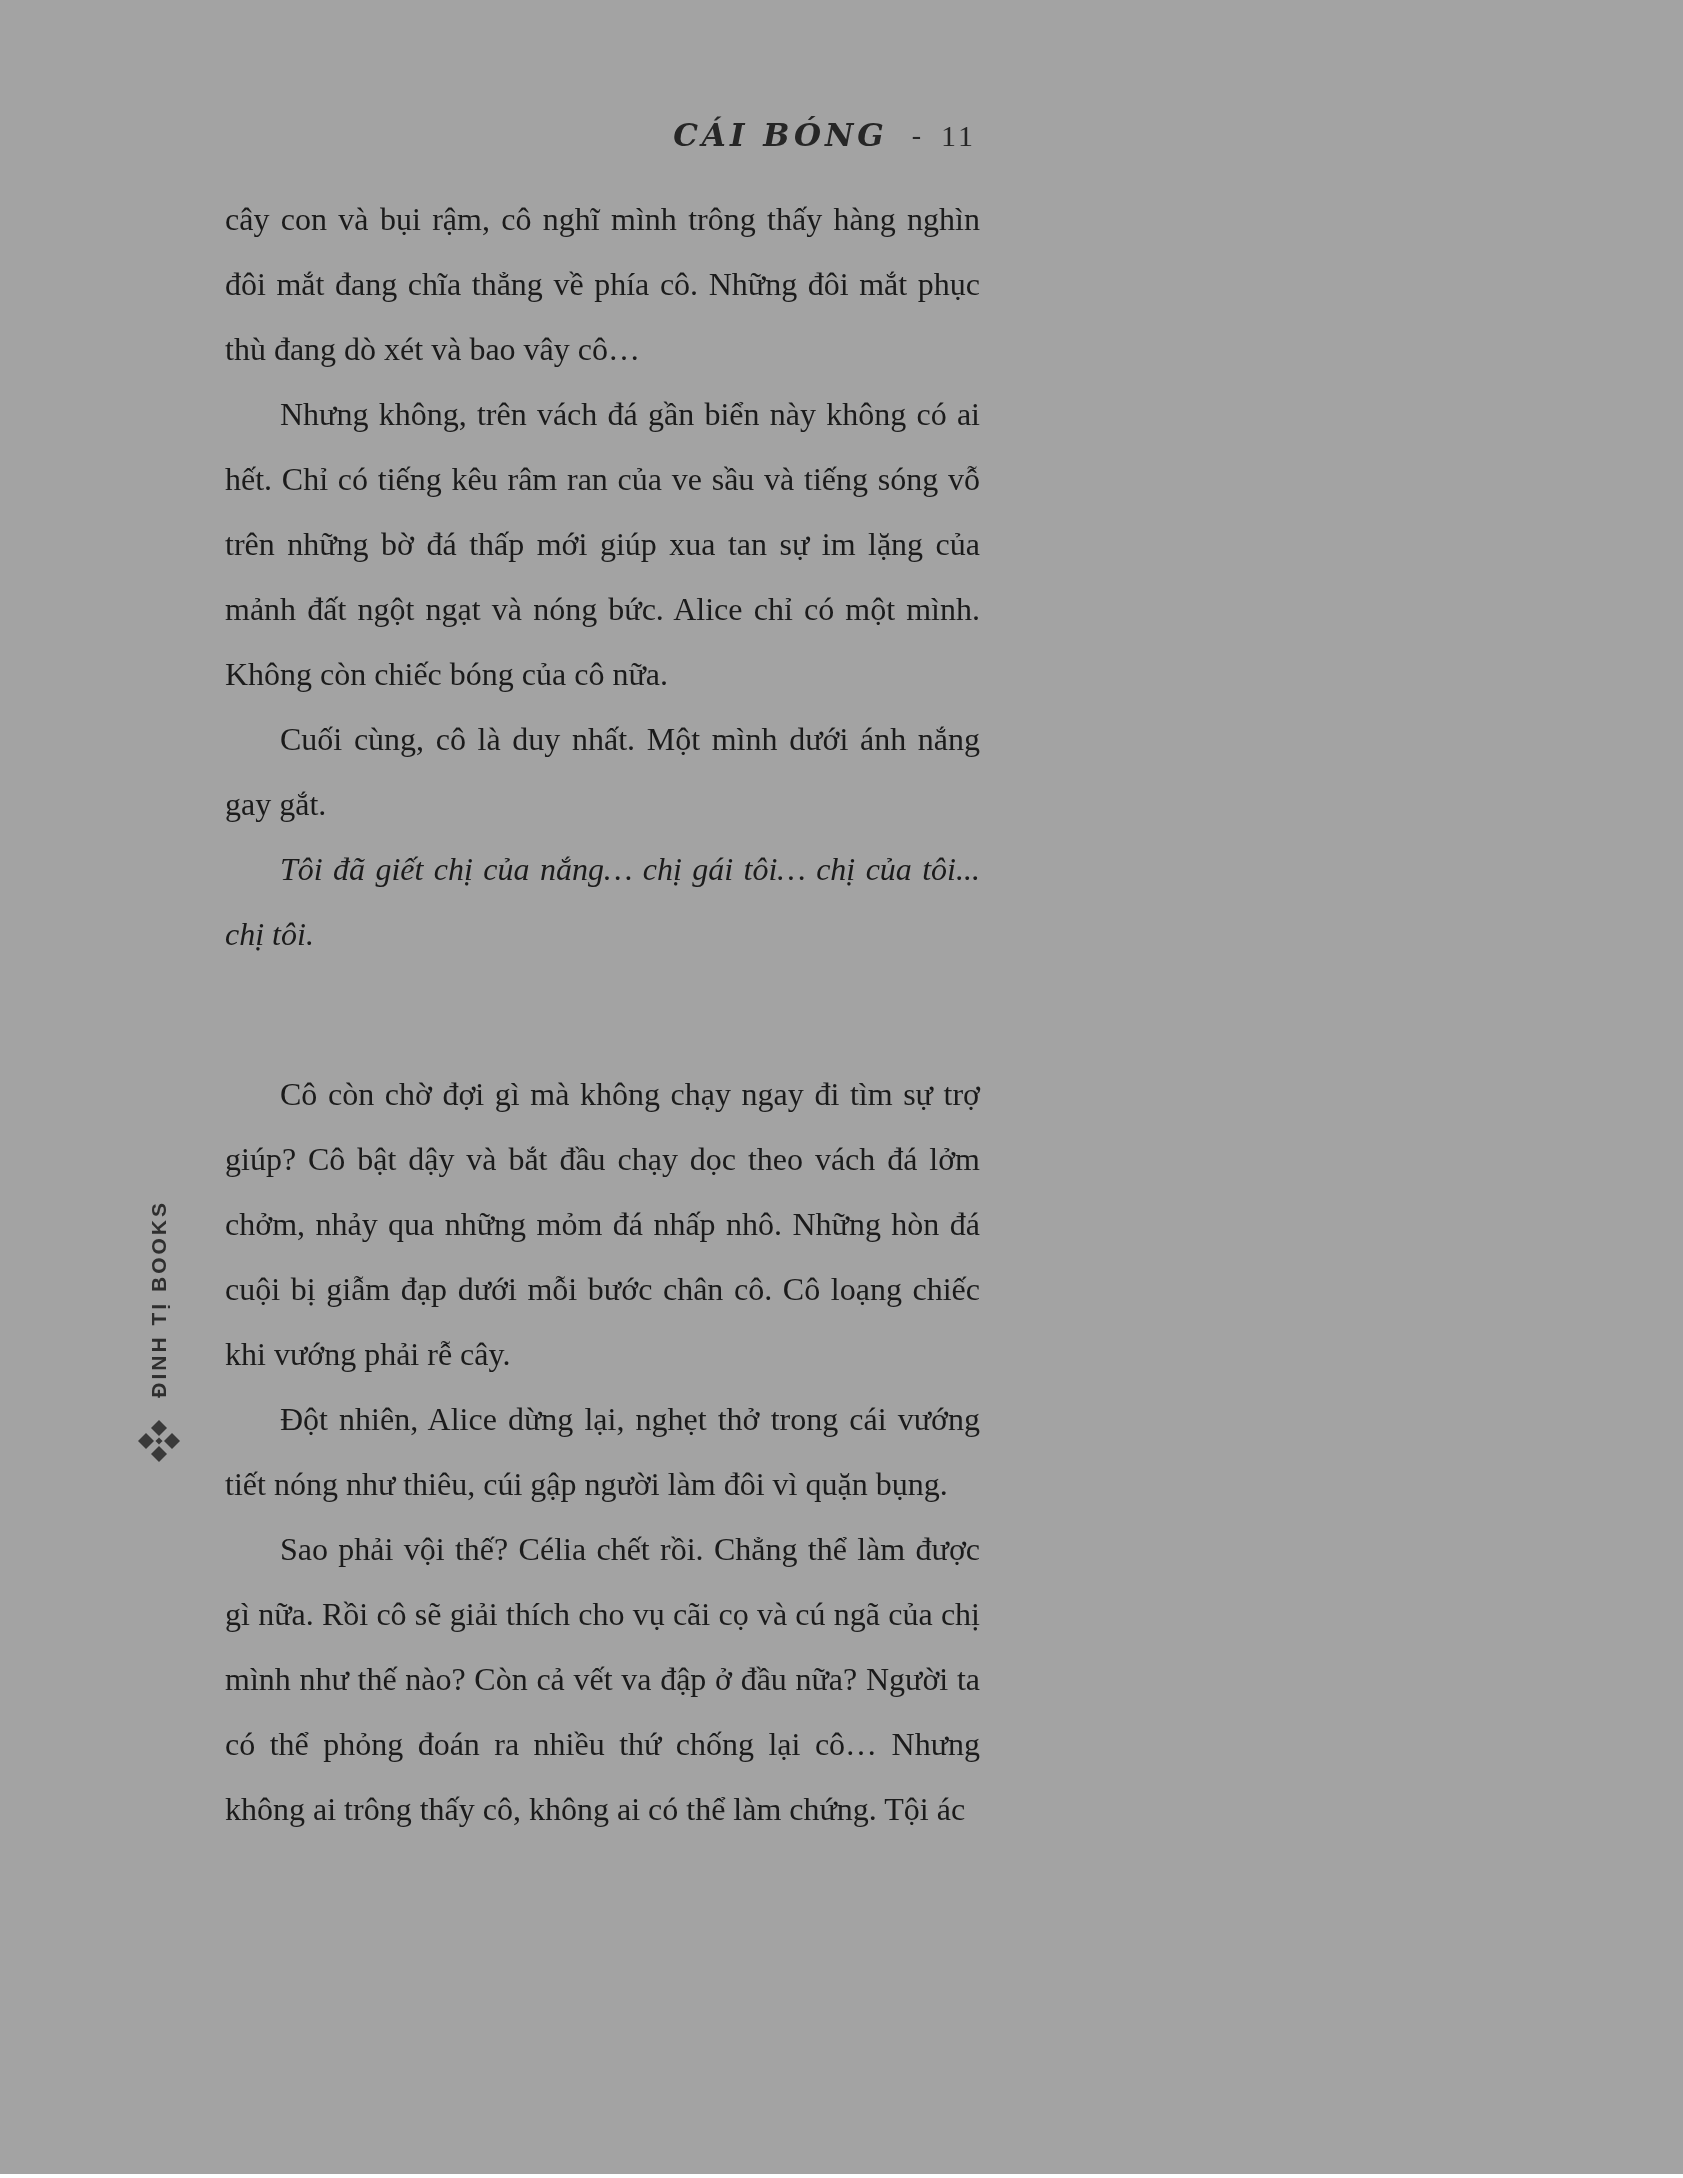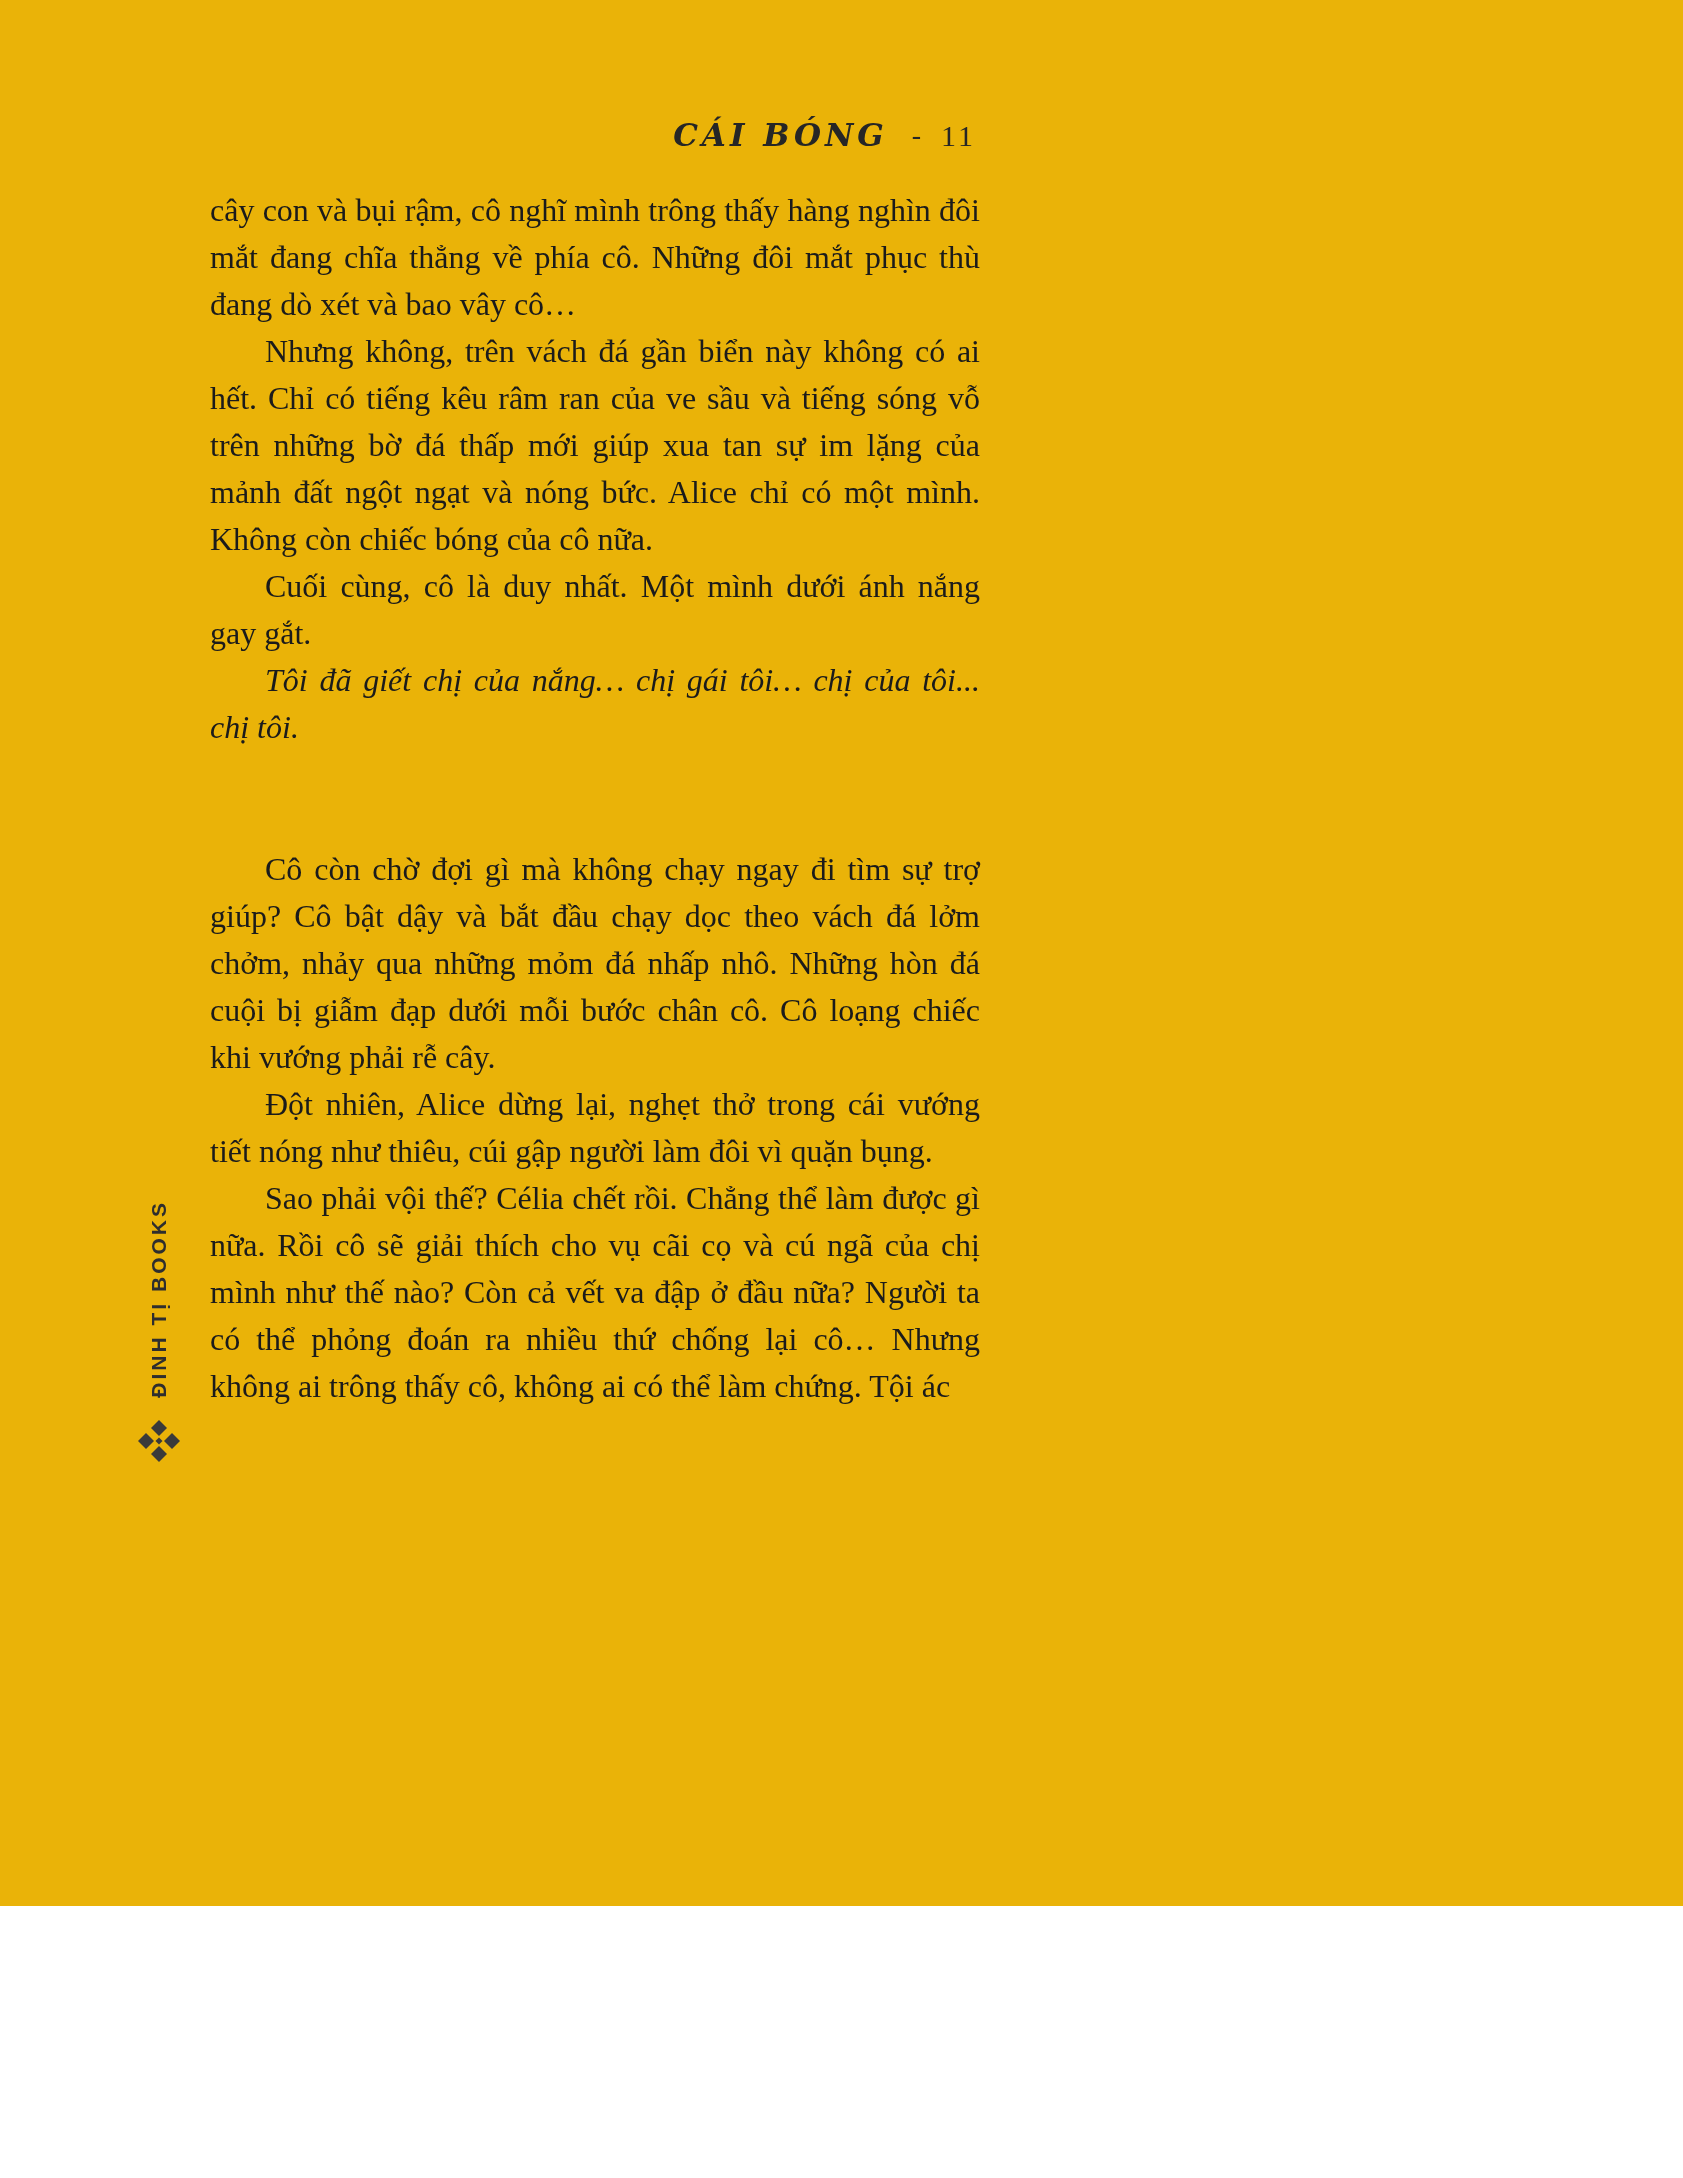--- a/index.html
+++ b/index.html
@@ -8,22 +8,22 @@
     width: 1683px;
     height: 2178px;
     position: relative;
     font-family: "Liberation Serif", serif;
     overflow: hidden;
   }
   .page {
     position: absolute;
     left: 0; top: 0;
     width: 1683px;
-    height: 1906px;
-    background: #eab308;
+    height: 2174px;
+    background: #a3a3a3;
   }
   .content {
     position: absolute;
     left: 210px;
     top: 117px;
     width: 770px;
     color: #1b1b1b;
   }
   .header {
     text-align: right;
@@ -44,24 +44,25 @@
     margin: 0 20px 0 24px;
     font-size: 28px;
     vertical-align: 2px;
   }
   .page-num {
     font-size: 30px;
     letter-spacing: 3px;
   }
   .para {
     font-size: 32px;
-    line-height: 47px;
+    line-height: 65px;
     text-align: justify;
     text-indent: 55px;
     color: #1b1b1b;
+    margin-left: 15px;
   }
   .para.no-indent { text-indent: 0; }
   .para.italic { font-style: italic; }
   .para.section-break { margin-top: 95px; }
   .spine {
     position: absolute;
     left: 131px;
     top: 1200px;
     width: 55px;
     display: flex;

